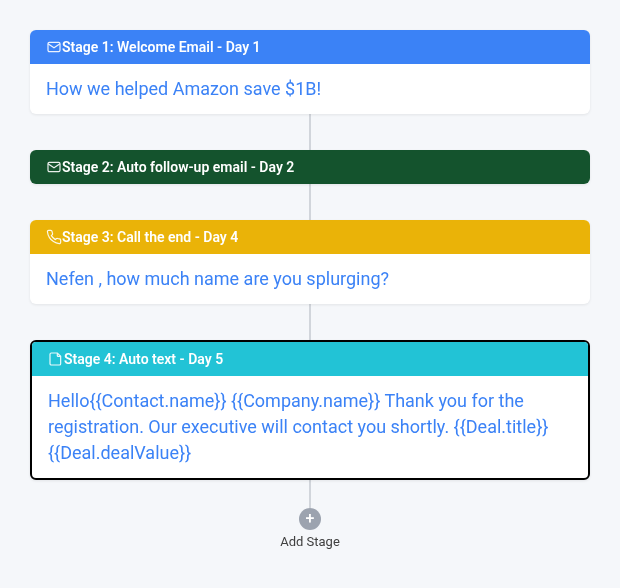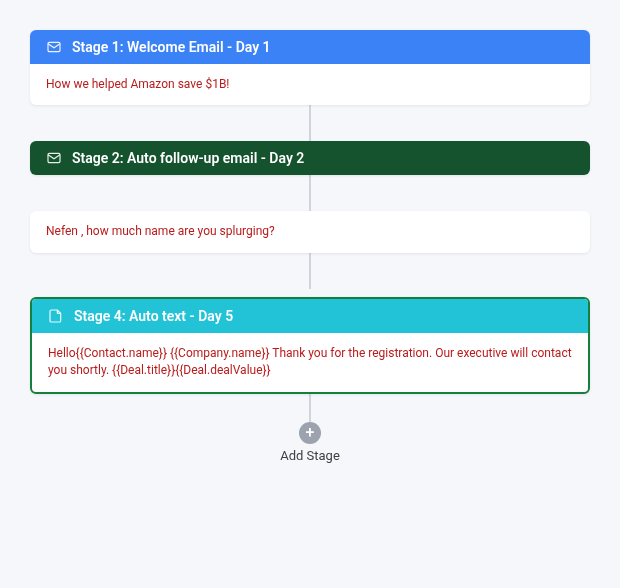--- a/index.html
+++ b/index.html
@@ -24,36 +24,36 @@
       background: #fff;
       border-radius: 6px;
       box-shadow: 0 1px 3px rgba(0,0,0,0.08);
       overflow: hidden;
       position: relative;
       z-index: 2;
     }
     .stage-header {
       display: flex;
       align-items: center;
-      gap: 10px;
+      gap: 0;
       padding: 9px 16px;
       color: #fff;
       font-size: 14px;
       font-weight: 600;
     }
     .stage-header.blue   { background: #3b82f6; }
     .stage-header.green  { background: #14532d; }
     .stage-header.yellow { background: #eab308; }
     .stage-header.teal   { background: #22c3d6; }
     .stage-4 .stage-header { }
-    .stage-4 { border: 2px solid #15803d; margin-top: 8px; }
+    .stage-4 { border: 2px solid #000000; }
     .stage-body {
       padding: 12px 16px;
-      font-size: 12px;
-      color: #b91c1c;
+      font-size: 18px;
+      color: #3b82f6;
       line-height: 1.45;
     }
     .connector {
       width: 2px;
       height: 36px;
       background: #d1d5db;
       position: relative;
       z-index: 1;
     }
     .connector.short {
@@ -128,20 +128,28 @@
           <polyline points="3,7 12,13 21,7"></polyline>
         </svg>
     </span>
     <span>Stage 2: Auto follow-up email - Day 2</span>
   </div>
 </div>
 
 <div class="connector"></div>
 
 <div class="stage-card">
+  <div class="stage-header yellow">
+    <span class="icon">
+      <svg viewBox="0 0 24 24">
+          <path d="M22 16.92v3a2 2 0 0 1-2.18 2 19.79 19.79 0 0 1-8.63-3.07 19.5 19.5 0 0 1-6-6 19.79 19.79 0 0 1-3.07-8.67A2 2 0 0 1 4.11 2h3a2 2 0 0 1 2 1.72c.127.96.362 1.903.7 2.81a2 2 0 0 1-.45 2.11L8.09 9.91a16 16 0 0 0 6 6l1.27-1.27a2 2 0 0 1 2.11-.45c.907.338 1.85.573 2.81.7A2 2 0 0 1 22 16.92z"></path>
+        </svg>
+    </span>
+    <span>Stage 3: Call the end - Day 4</span>
+  </div>
   <div class="stage-body">Nefen , how much name are you splurging?</div>
 </div>
 
 <div class="connector"></div>
 
 <div class="stage-card stage-4">
   <div class="stage-header teal">
     <span class="icon">
       <svg viewBox="0 0 24 24">
           <path d="M14 3v4a1 1 0 0 0 1 1h4"></path>

